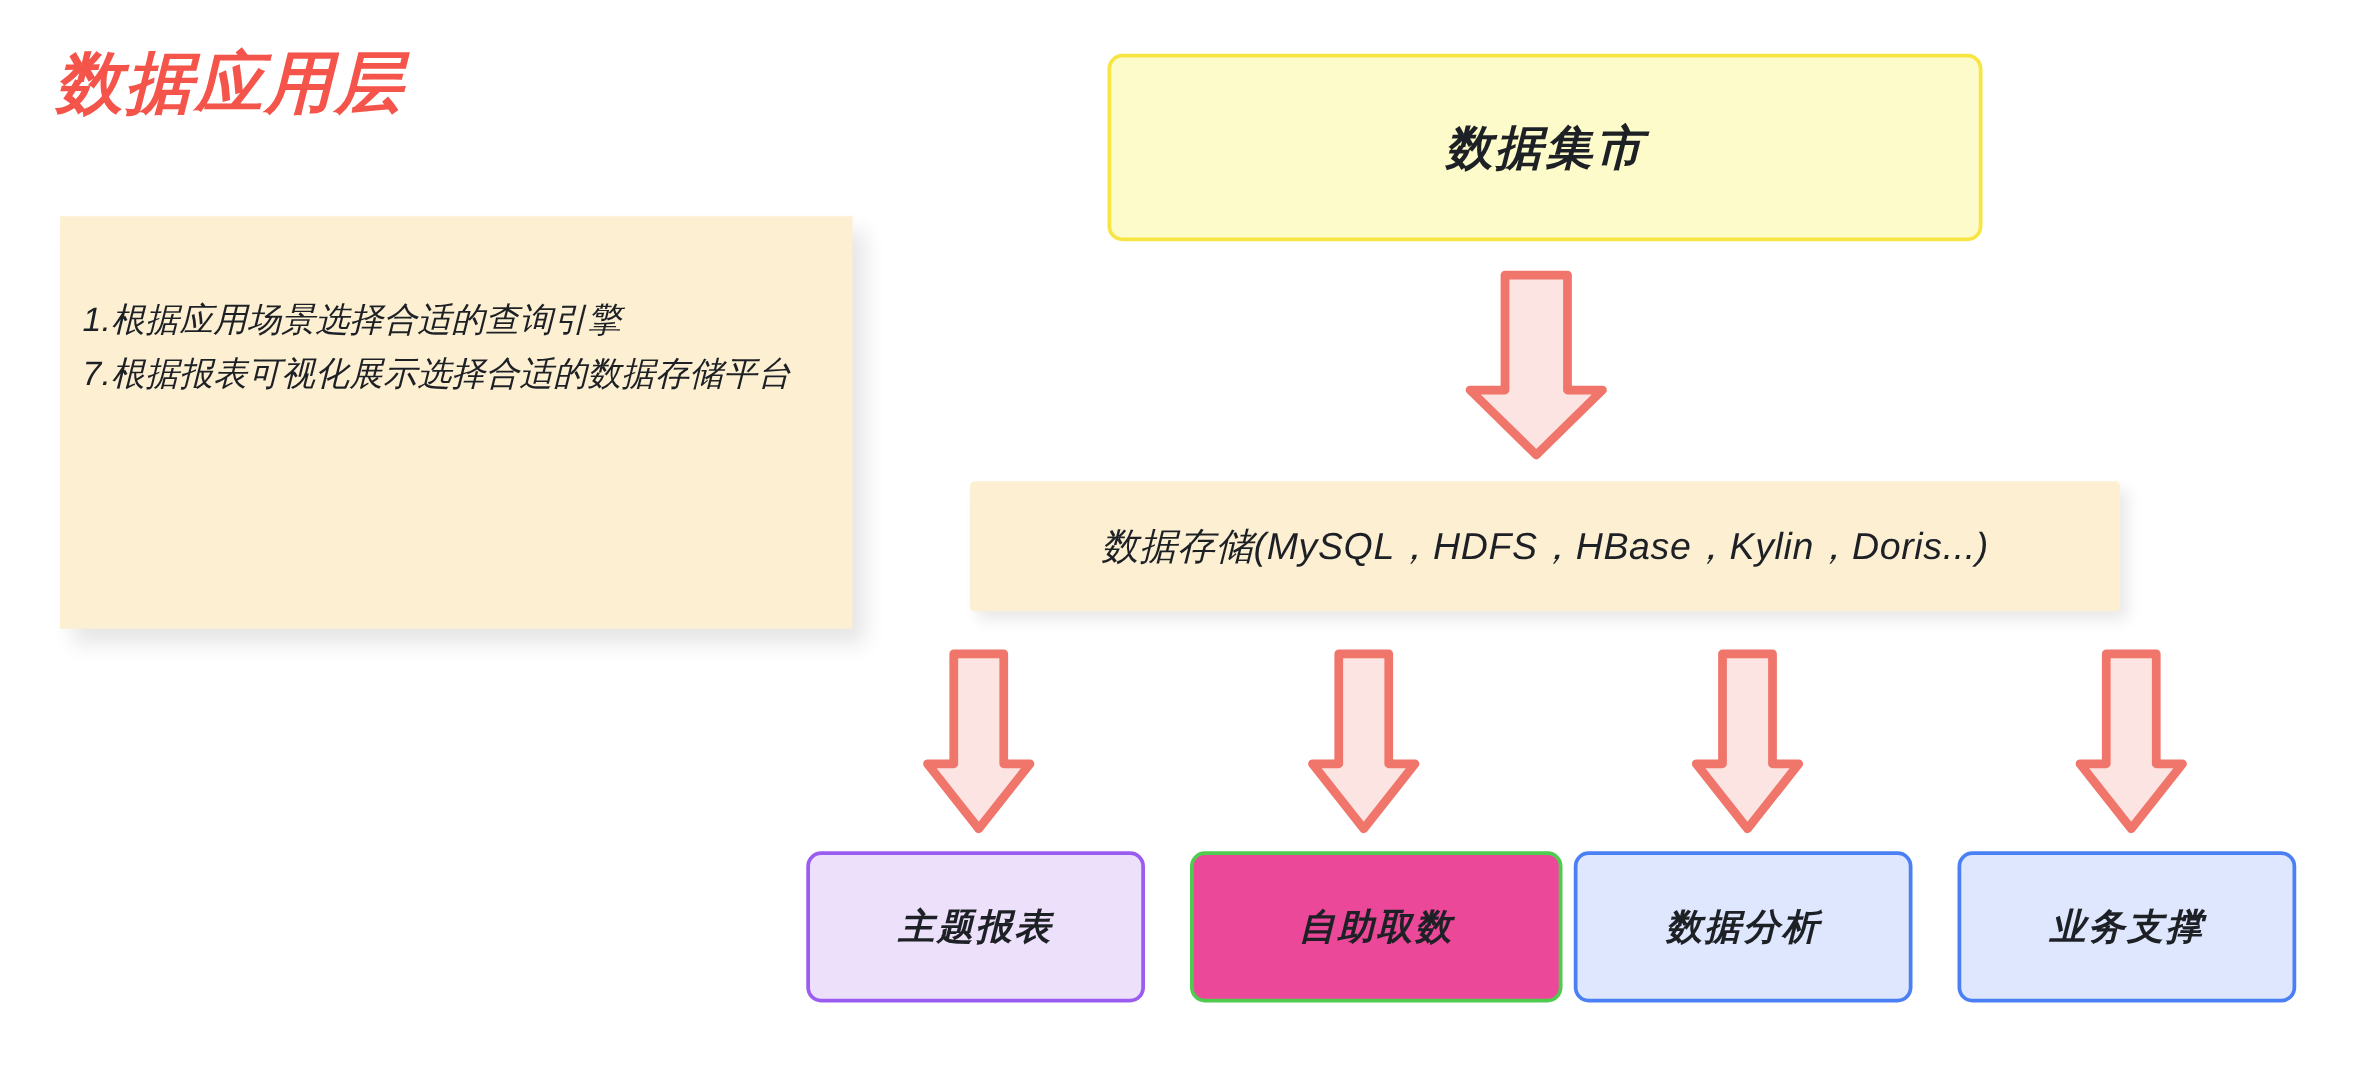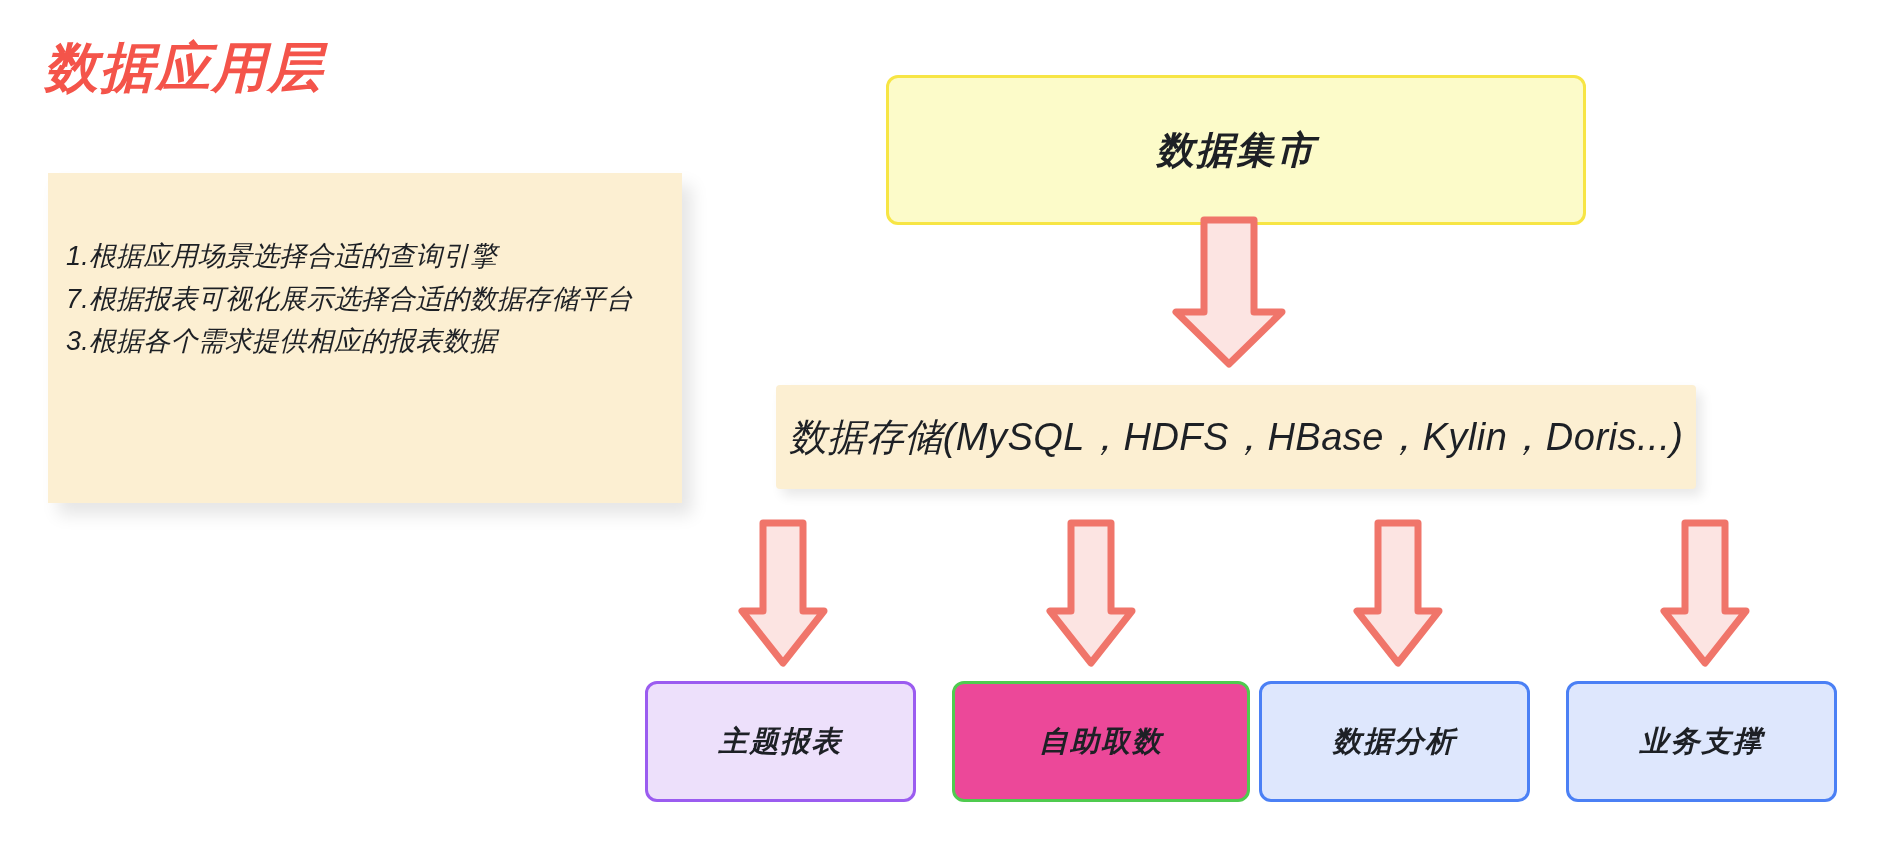--- a/index.html
+++ b/index.html
@@ -79,33 +79,32 @@
     top: 43px;
     width: 700px;
     height: 150px;
     background: #FCFBC9;
     border: 3px solid #F7E544;
     border-radius: 12px;
     font-size: 38px;
     font-weight: 700;
     color: #1d2025;
     letter-spacing: 2px;
-    margin-top: 32px;
   }
 
   .node-storage {
     left: 776px;
     top: 385px;
     width: 920px;
     height: 104px;
     background: #FCEFD2;
     border: none;
     border-radius: 4px;
     box-shadow: 6px 7px 12px rgba(0,0,0,0.09);
-    font-size: 38px;
+    font-size: 30px;
     font-weight: 400;
     color: #1d2025;
     letter-spacing: 0.5px;
   }
 
   .leaf {
     top: 681px;
     height: 121px;
     border-radius: 12px;
     border-width: 3px;
@@ -136,21 +135,20 @@
 <body>
 
 <div id="canvas">
 
   <div class="layer-title">数据应用层</div>
 
   <div class="notes-card">
     <div class="notes-inner">
       <div class="notes-line">1.根据应用场景选择合适的查询引擎</div>
       <div class="notes-line">7.根据报表可视化展示选择合适的数据存储平台</div>
-      <div class="notes-line">3.根据各个需求提供相应的报表数据</div>
     </div>
   </div>
 
   <div class="node node-mart">数据集市</div>
 
   <div class="arrow arrow-main">
     <svg viewBox="0 0 114 152" width="114" height="152" aria-hidden="true">
       <path d="M32 4 L82 4 L82 96 L110 96 L57 148 L4 96 L32 96 Z" fill="#FCE4E2" stroke="#F0756A" stroke-width="7" stroke-linejoin="round" stroke-linecap="round"></path>
     </svg>
   </div>

